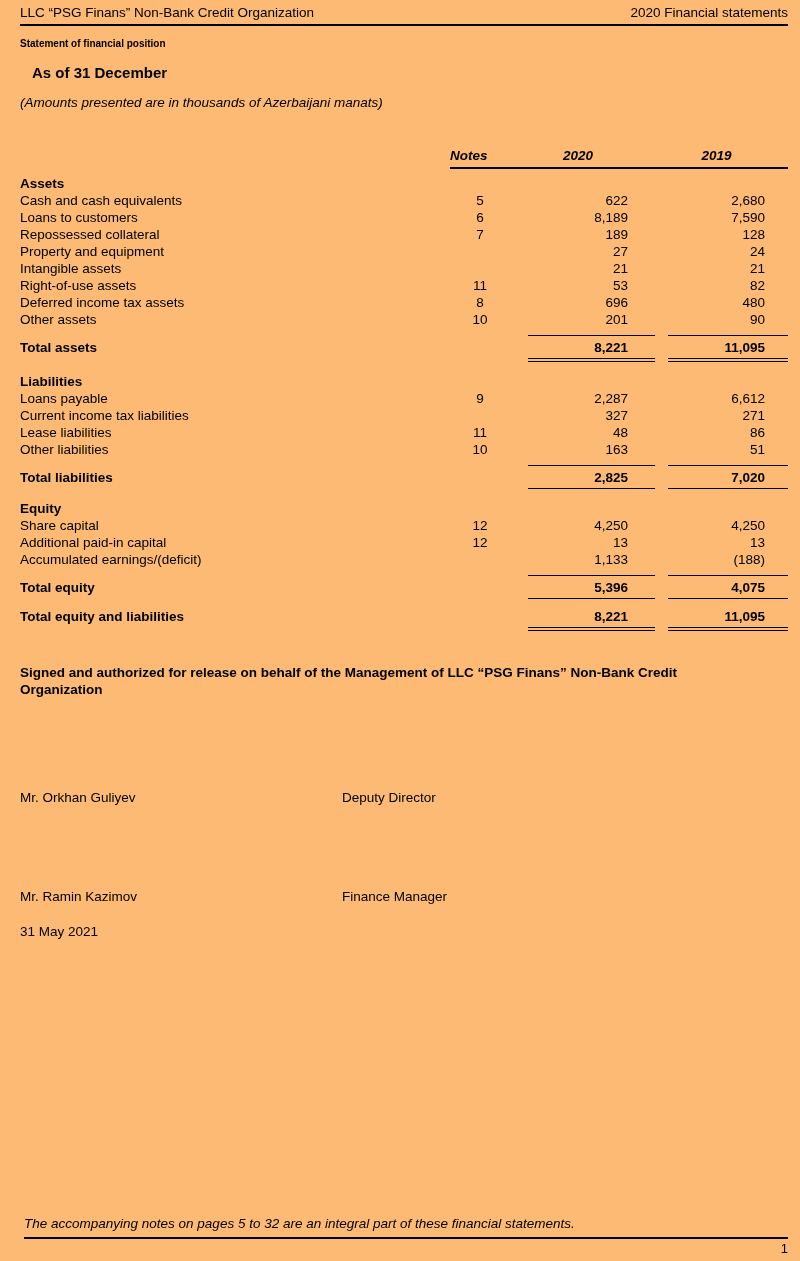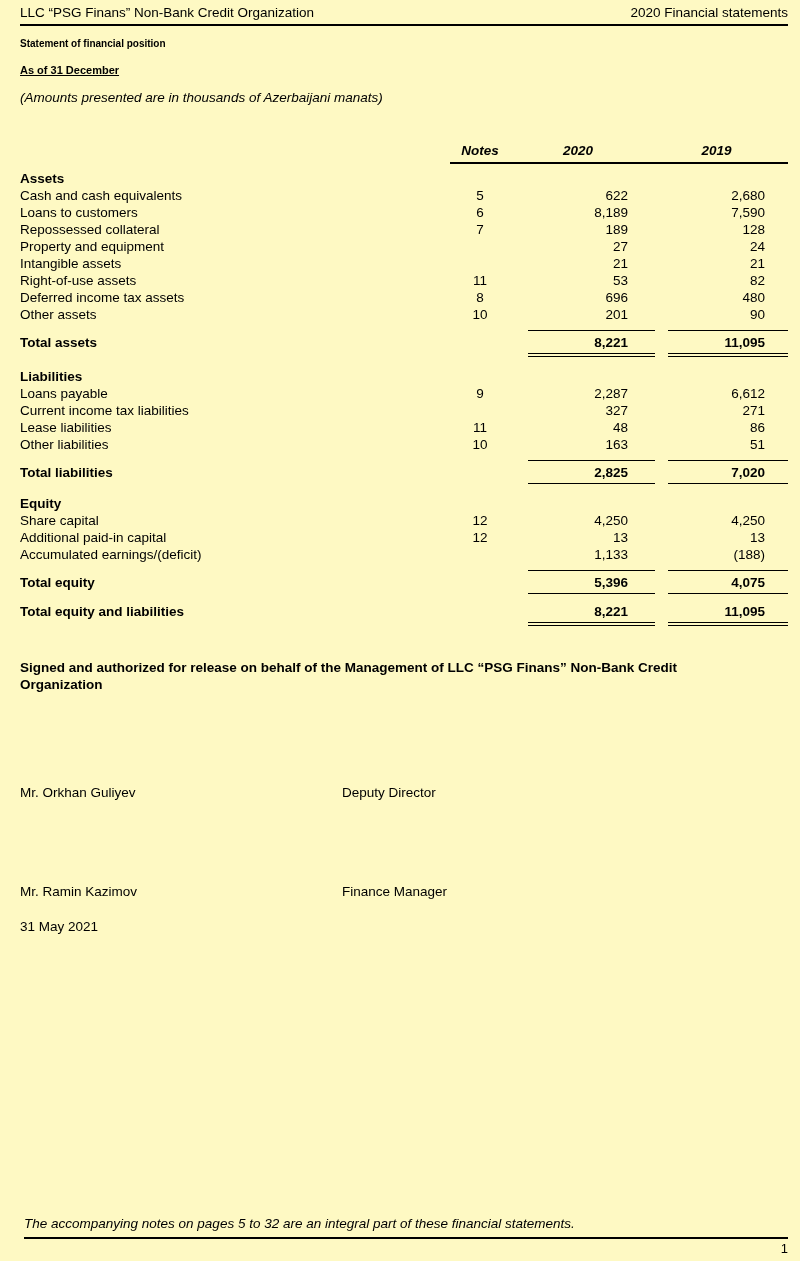--- a/index.html
+++ b/index.html
@@ -6,56 +6,56 @@
   html, body { background: #fff; }
   body {
     font-family: "Liberation Sans", "DejaVu Sans", sans-serif;
     color: #000;
     font-size: 13.5px;
   }
   .page {
     position: relative;
     width: 800px;
     height: 1261px;
-    background: #fef9c3;
+    background: #fdba74;
     overflow: hidden;
   }
 
   
   .doc-header {
     margin: 5px 12px 0 20px;
     display: flex;
     justify-content: space-between;
     align-items: flex-end;
     padding-bottom: 4px;
     border-bottom: 2px solid #000;
     font-size: 13.5px;
   }
 
   
   .title-main   { margin: 12px 12px 0 20px; font-size: 10px; font-weight: bold; }
-  .title-sub    { margin: 15px 12px 0 20px; font-size: 11px; font-weight: bold; text-decoration: underline; }
+  .title-sub    { margin: 15px 12px 0 32px; font-size: 15px; font-weight: bold; }
   .amounts-note { margin: 14px 12px 0 20px; font-size: 13.5px; font-style: italic; }
 
   
   .fin-table { margin: 38px 12px 0 20px; }
   .row { display: flex; line-height: 17px; align-items: baseline; }
   .c-label { width: 430px; }
   .c-notes { width: 60px; text-align: center; }
   .c-2020  { width: 127px; margin-left: 18px; text-align: right; padding-right: 27px; }
   .c-2019  { width: 120px; margin-left: 13px; text-align: right; padding-right: 23px; }
 
   .thead-row { display: flex; line-height: 16px; }
   .thead-right {
     display: flex;
     border-bottom: 2px solid #000;
     padding-bottom: 3px;
   }
   .th { font-weight: bold; font-style: italic; }
-  .th.c-notes { text-align: center; }
+  .th.c-notes { text-align: left; }
   .th.c-2020, .th.c-2019 { text-align: center; }
 
   .row.heading { font-weight: bold; }
   .row.heading.first { margin-top: 6px; }
   .row.heading.gap   { margin-top: 11px; }
 
   .row.uline .c-2020, .row.uline .c-2019 {
     border-bottom: 1.5px solid #000;
     padding-bottom: 7px;
   }

